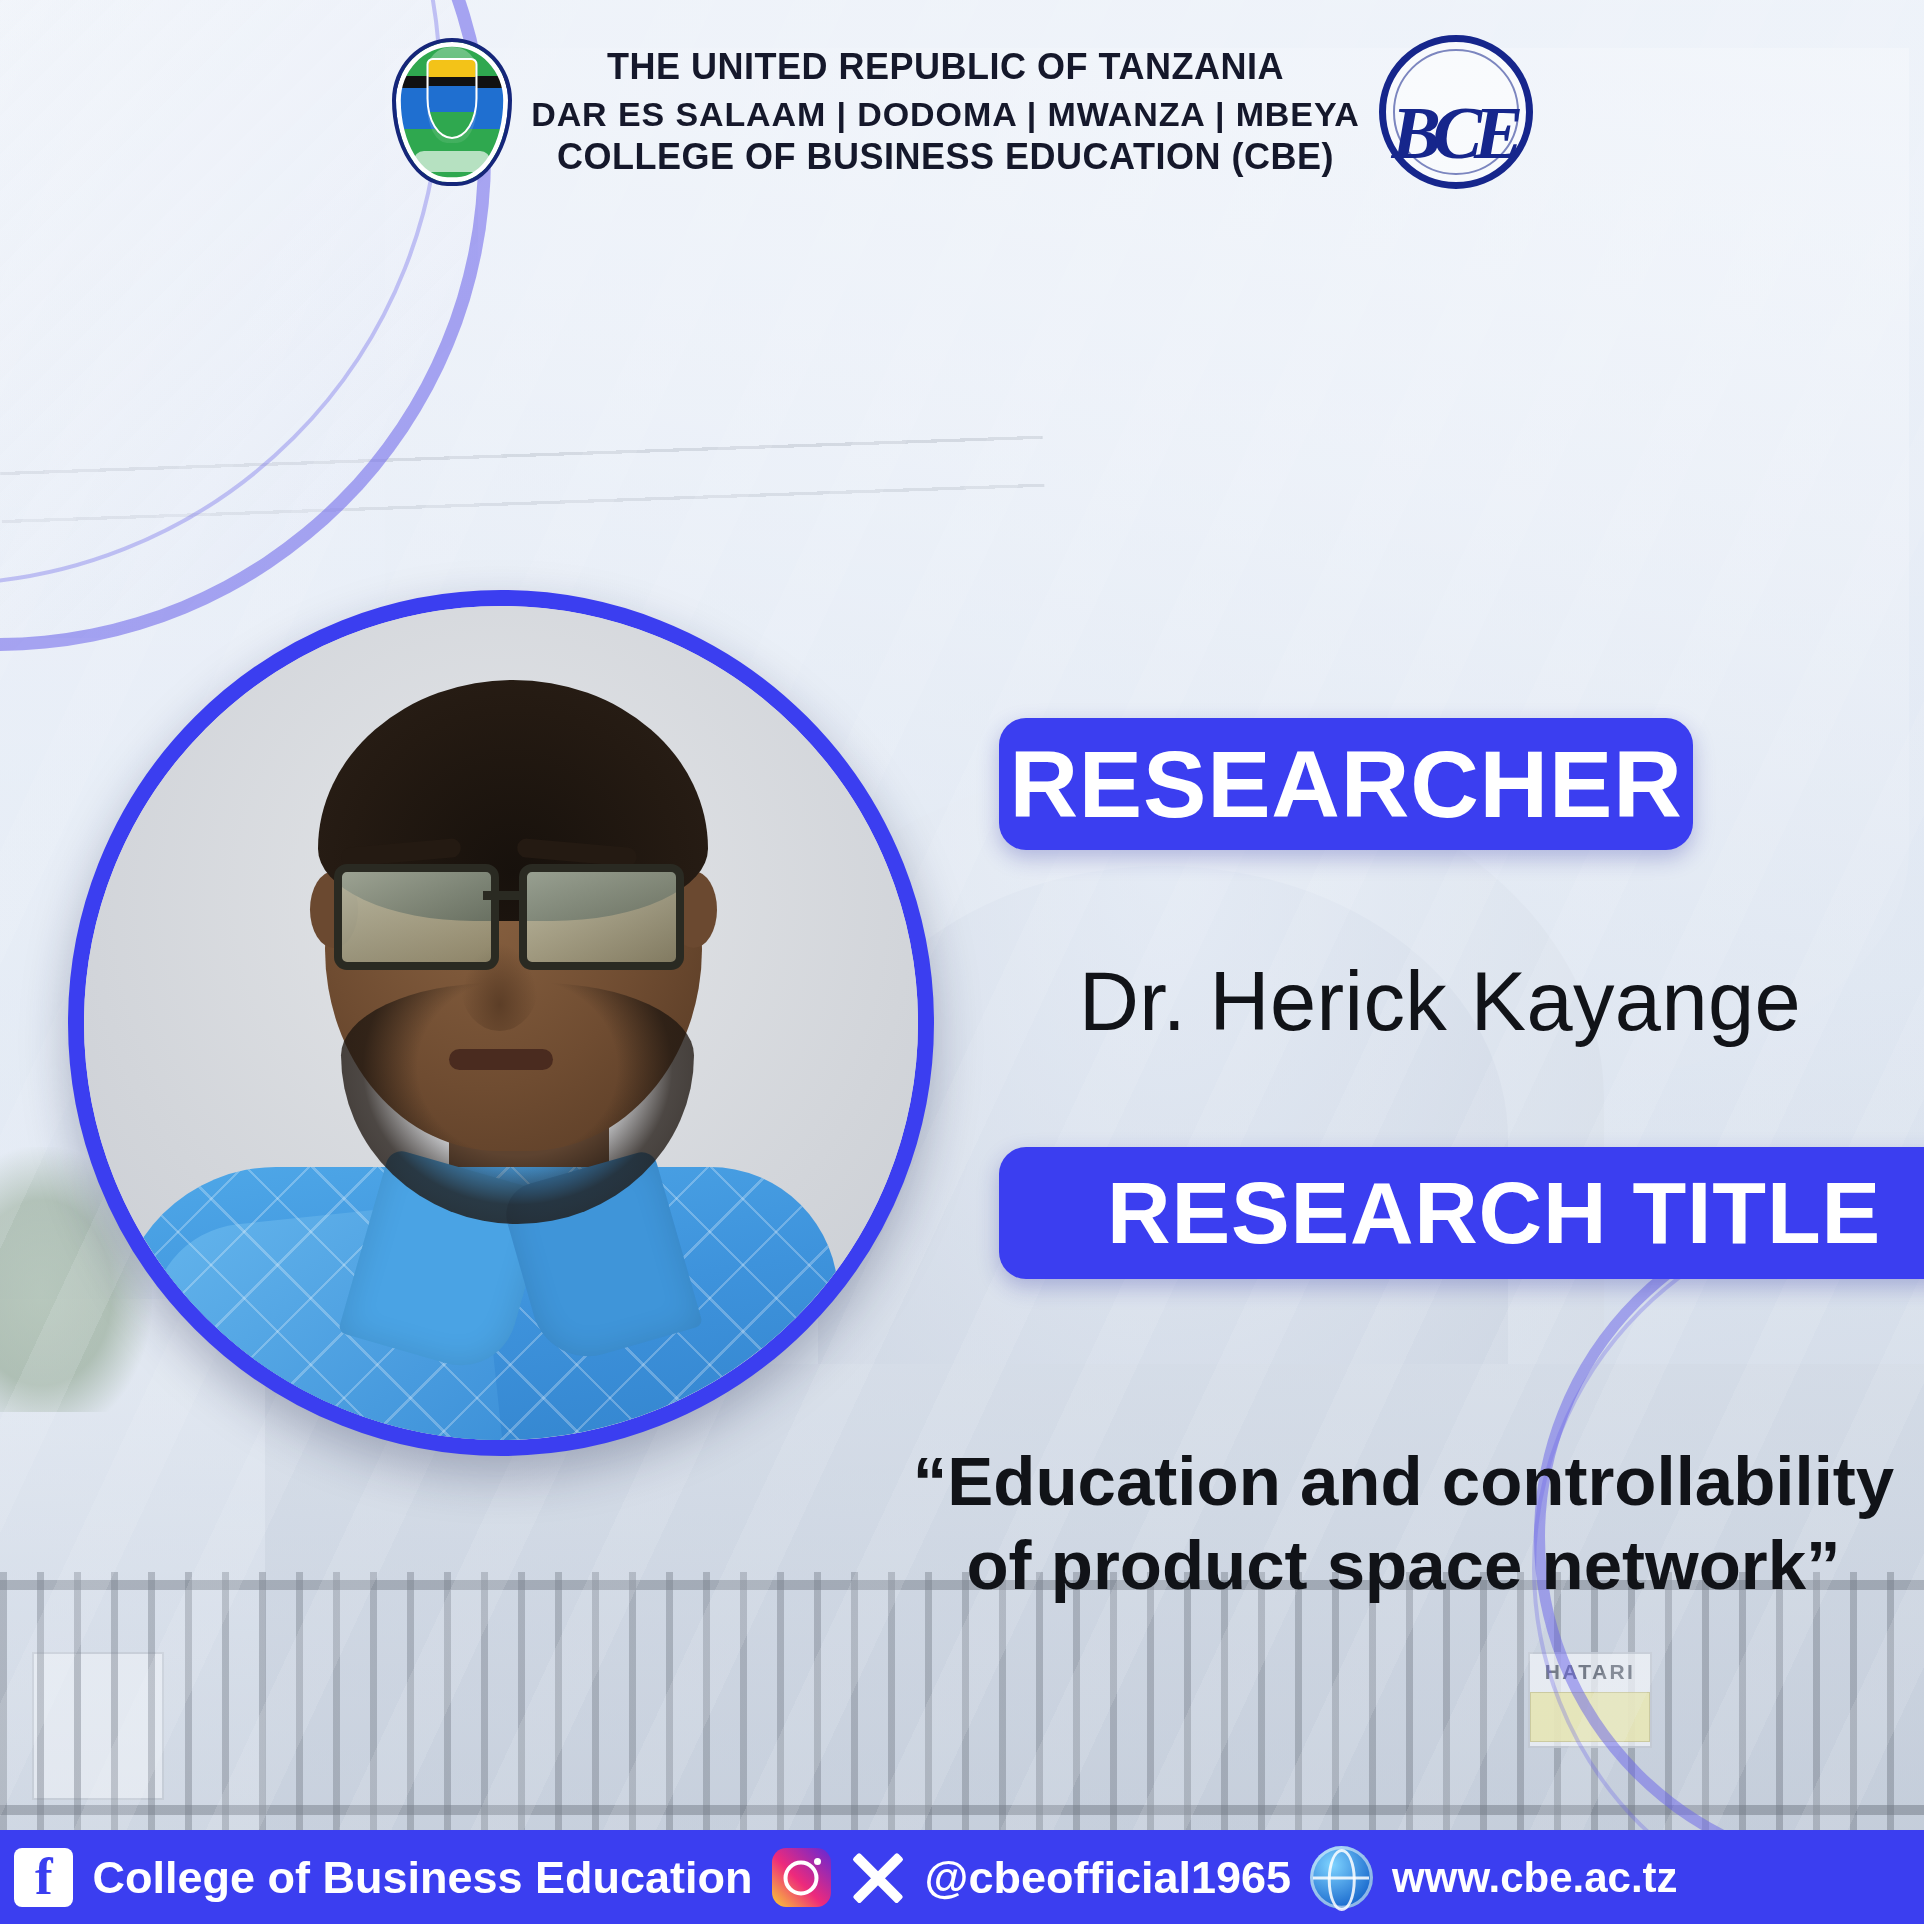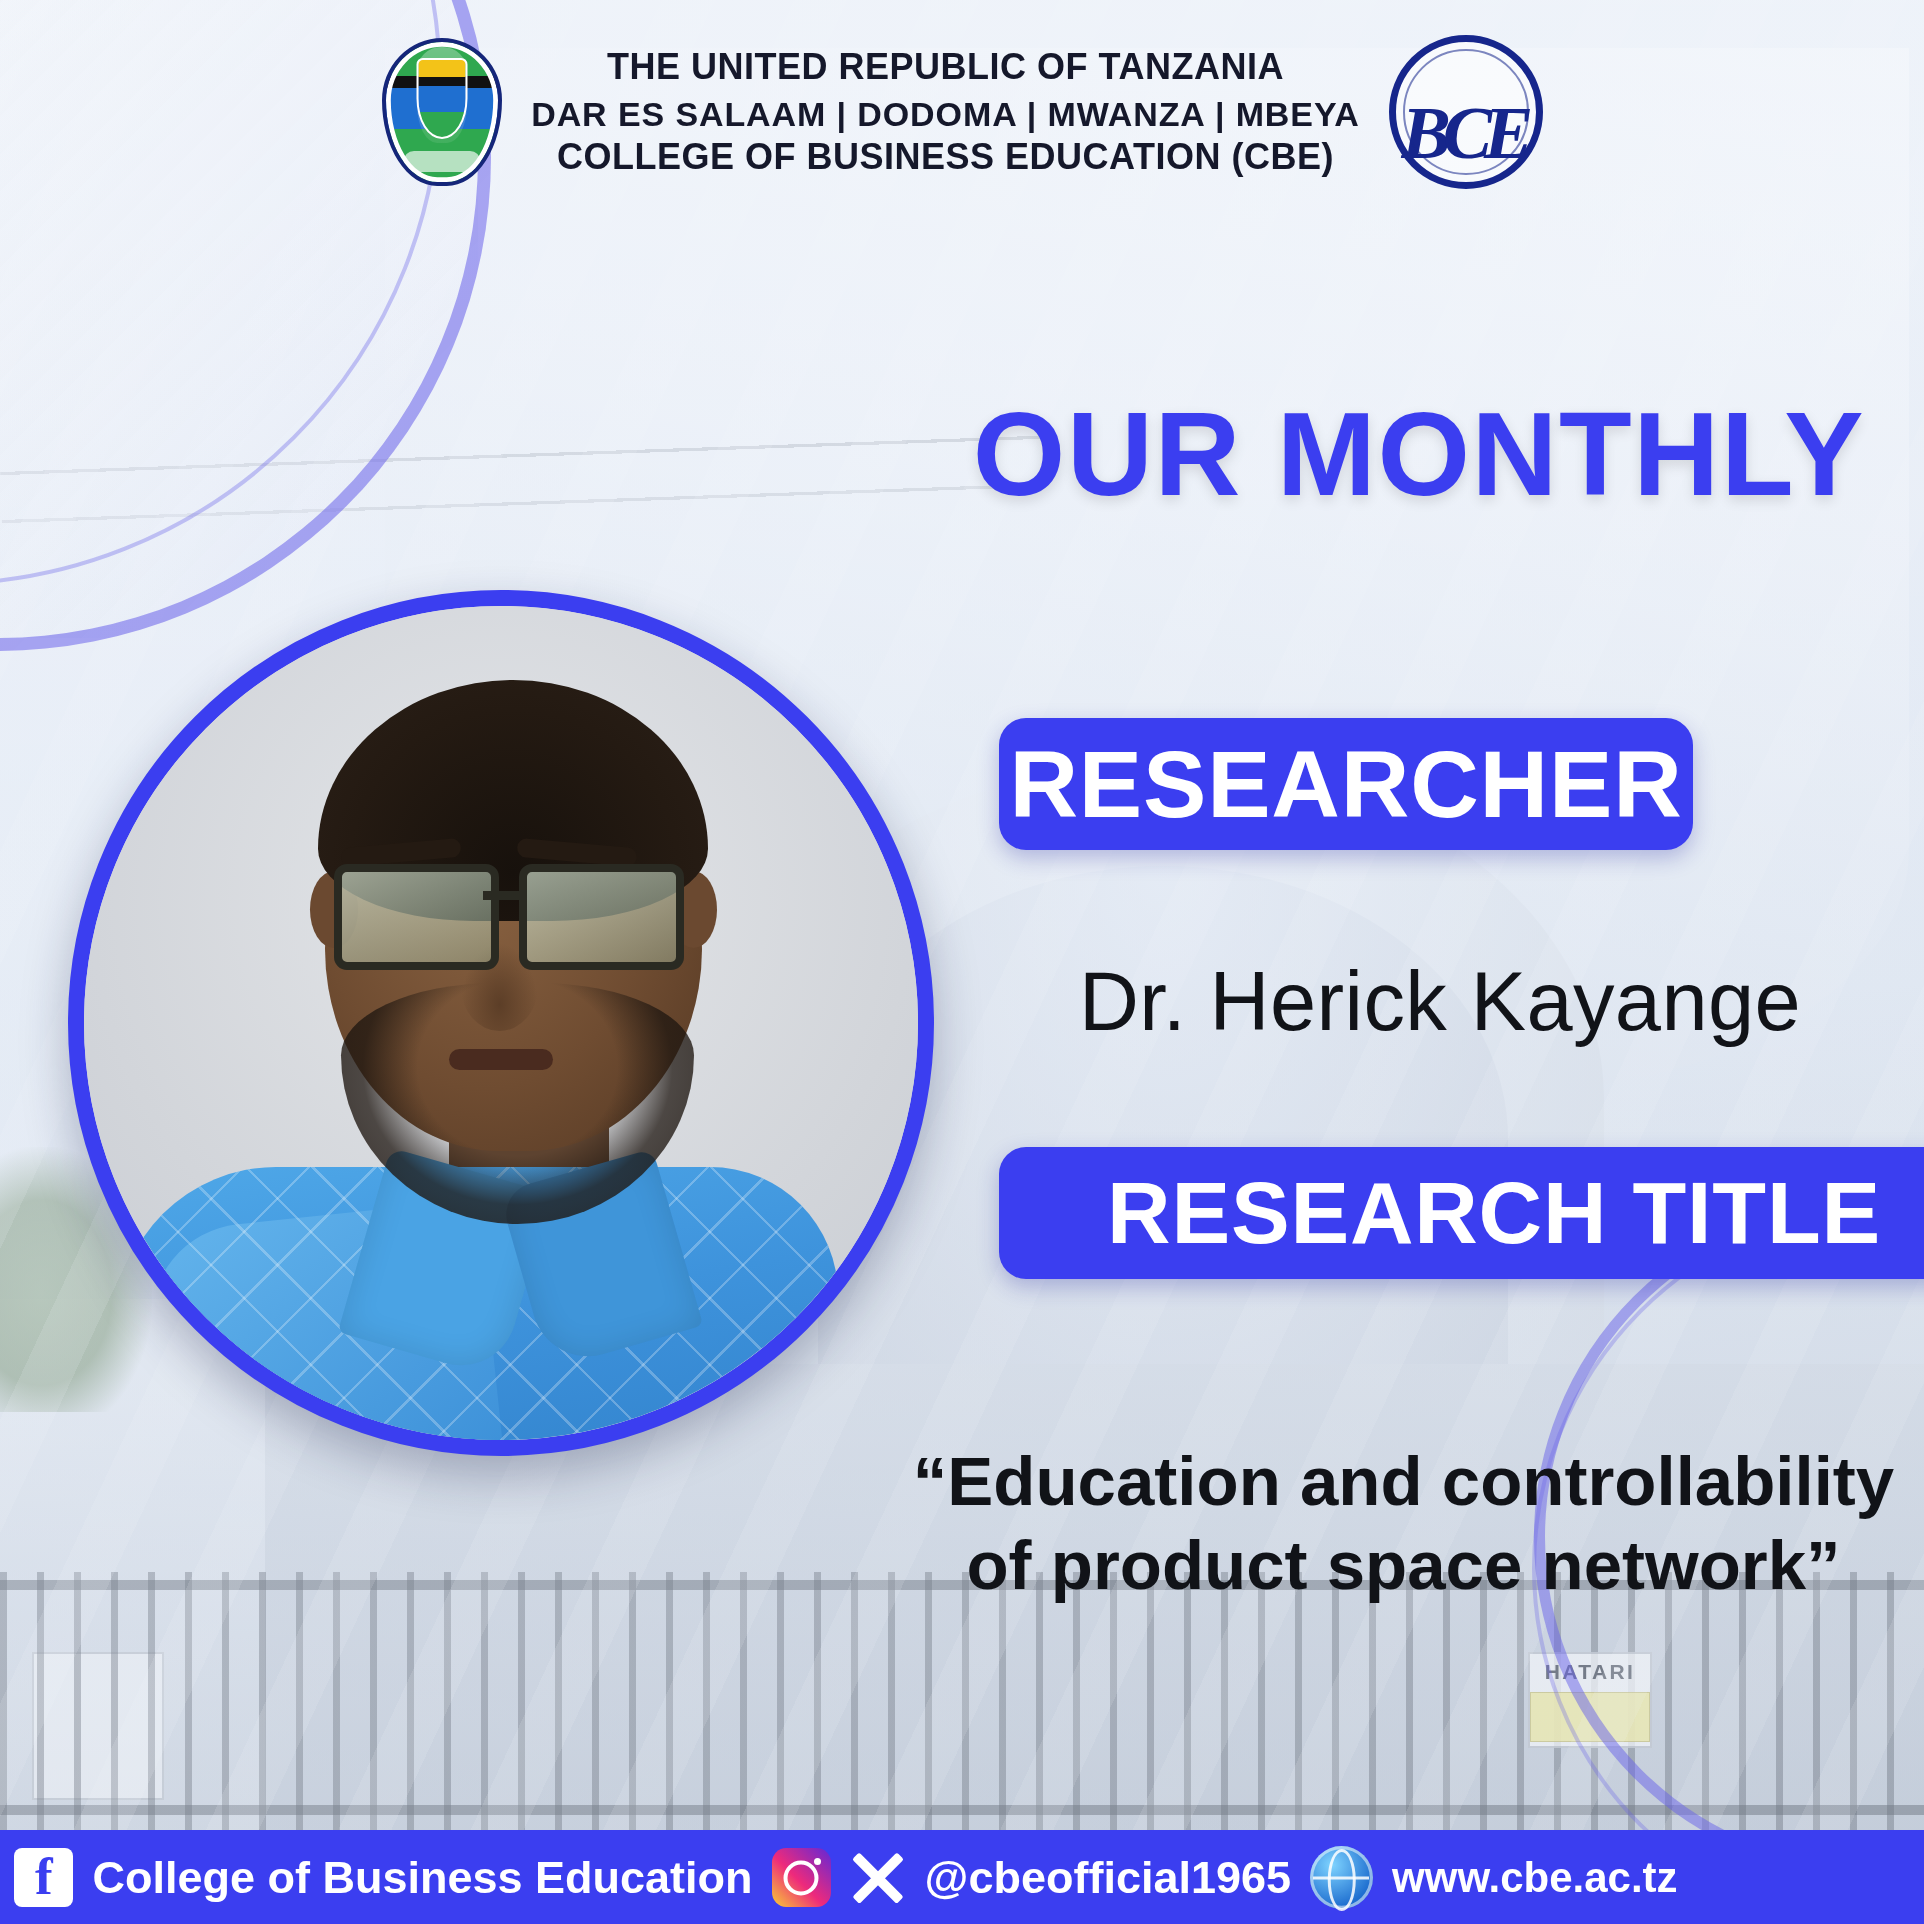--- a/index.html
+++ b/index.html
@@ -181,21 +181,21 @@
 
   
   .header {
     position: absolute;
     left: 0;
     top: 35px;
     width: 1925px;
     display: flex;
     align-items: center;
     justify-content: center;
-    gap: 29px;
+    gap: 19px;
   }
   .coat {
     width: 112px;
     height: 140px;
     border-radius: 50% 50% 46% 46% / 42% 42% 58% 58%;
     border: 4.8px solid #15267a;
     background:
       radial-gradient(circle at 50% 26%, #f2c21a 0 16%, rgba(242,194,26,0) 17%),
       linear-gradient(180deg, #2fa84f 0%, #2fa84f 24%, #111 24%, #111 33%, #1f6fd0 33%, #1f6fd0 62%, #2fa84f 62%, #2fa84f 100%);
     position: relative;
@@ -708,21 +708,20 @@
     <div class="header-text">
       <div class="header-line">THE UNITED REPUBLIC OF TANZANIA</div>
       <div class="header-line sub">DAR ES SALAAM | DODOMA | MWANZA | MBEYA</div>
       <div class="header-line">COLLEGE OF BUSINESS EDUCATION (CBE)</div>
     </div>
     <div class="cbe-logo">
       <span class="cbe-mono">BCE</span>
     </div>
   </div>
 
-  <div class="our-monthly">OUR MONTHLY</div>
 
   <div class="portrait">
     <div class="portrait-inner">
       <div class="p-neck"></div>
       <div class="p-shirt"></div>
       <div class="p-shirt-l"></div>
       <div class="p-shirt-pattern"></div>
       <div class="p-collar-l"></div>
       <div class="p-collar-r"></div>
       <div class="p-head"></div>

